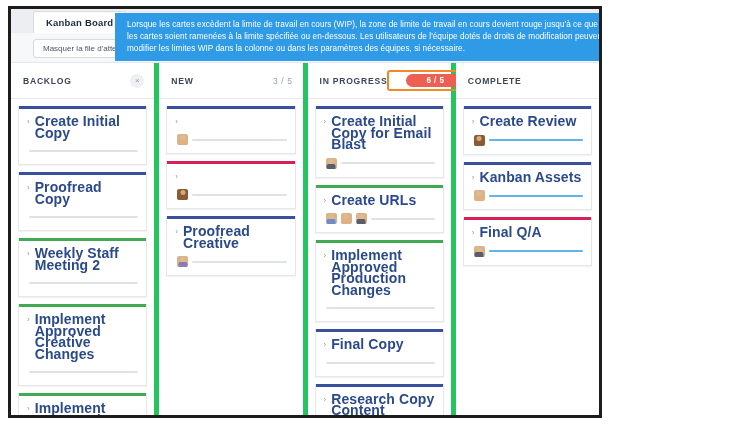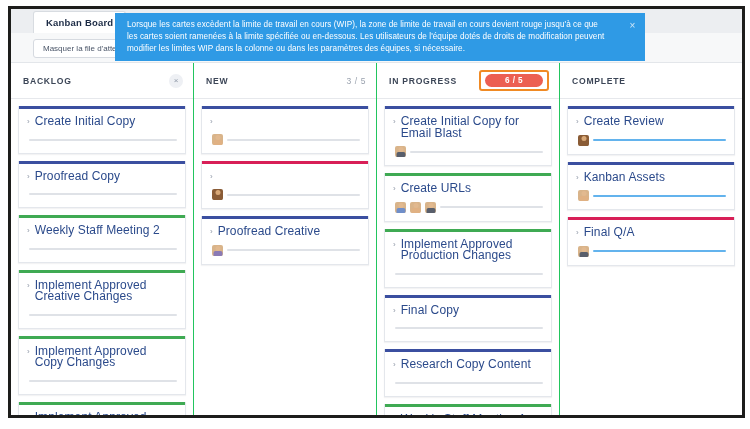--- a/index.html
+++ b/index.html
@@ -17,21 +17,21 @@
     width: 750px;
     height: 429px;
     background: #ffffff;
   }
 
   
   .frame {
     position: absolute;
     left: 8px;
     top: 6px;
-    width: 737px;
+    width: 594px;
     height: 412px;
     border: 3px solid #1d1d1b;
     background: #f9a8d4;
     overflow: hidden;
   }
 
   
   .topbar {
     position: relative;
     height: 54px;
@@ -117,21 +117,21 @@
     top: 54px;
     right: 0;
     bottom: 0;
     display: flex;
     background: #ffffff;
   }
 
   .column {
     flex: 1 1 0;
     min-width: 0;
-    border-right: 1px solid #22c55e;
+    border-right: 5px solid #22c55e;
     display: flex;
     flex-direction: column;
     background: #ffffff;
   }
   .column:last-child { border-right: none; }
 
   .col-head {
     height: 36px;
     display: flex;
     align-items: center;
@@ -164,20 +164,21 @@
   }
   .wip-pill {
     background: #ec5f52;
     color: #ffffff;
     font-size: 8.2px;
     font-weight: bold;
     letter-spacing: .4px;
     border-radius: 9px;
     padding: 2px 20px;
     white-space: nowrap;
+    margin-left: 13px;
   }
 
   .col-close {
     width: 14px; height: 14px;
     border-radius: 50%;
     background: #eef0f4;
     color: #8e97a6;
     font-size: 8px;
     line-height: 14px;
     text-align: center;
@@ -210,22 +211,22 @@
     gap: 5px;
   }
   .chev {
     color: #8e97a6;
     font-size: 8px;
     line-height: 11px;
     flex: 0 0 auto;
     cursor: pointer;
   }
   .card-title {
-    font-size: 12px;
-    font-weight: normal;
+    font-size: 14px;
+    font-weight: bold;
     color: #2b4a8b;
     line-height: 11.5px;
     letter-spacing: .1px;
     white-space: normal;
   }
 
   .card-meta {
     display: flex;
     align-items: center;
     gap: 4px;

